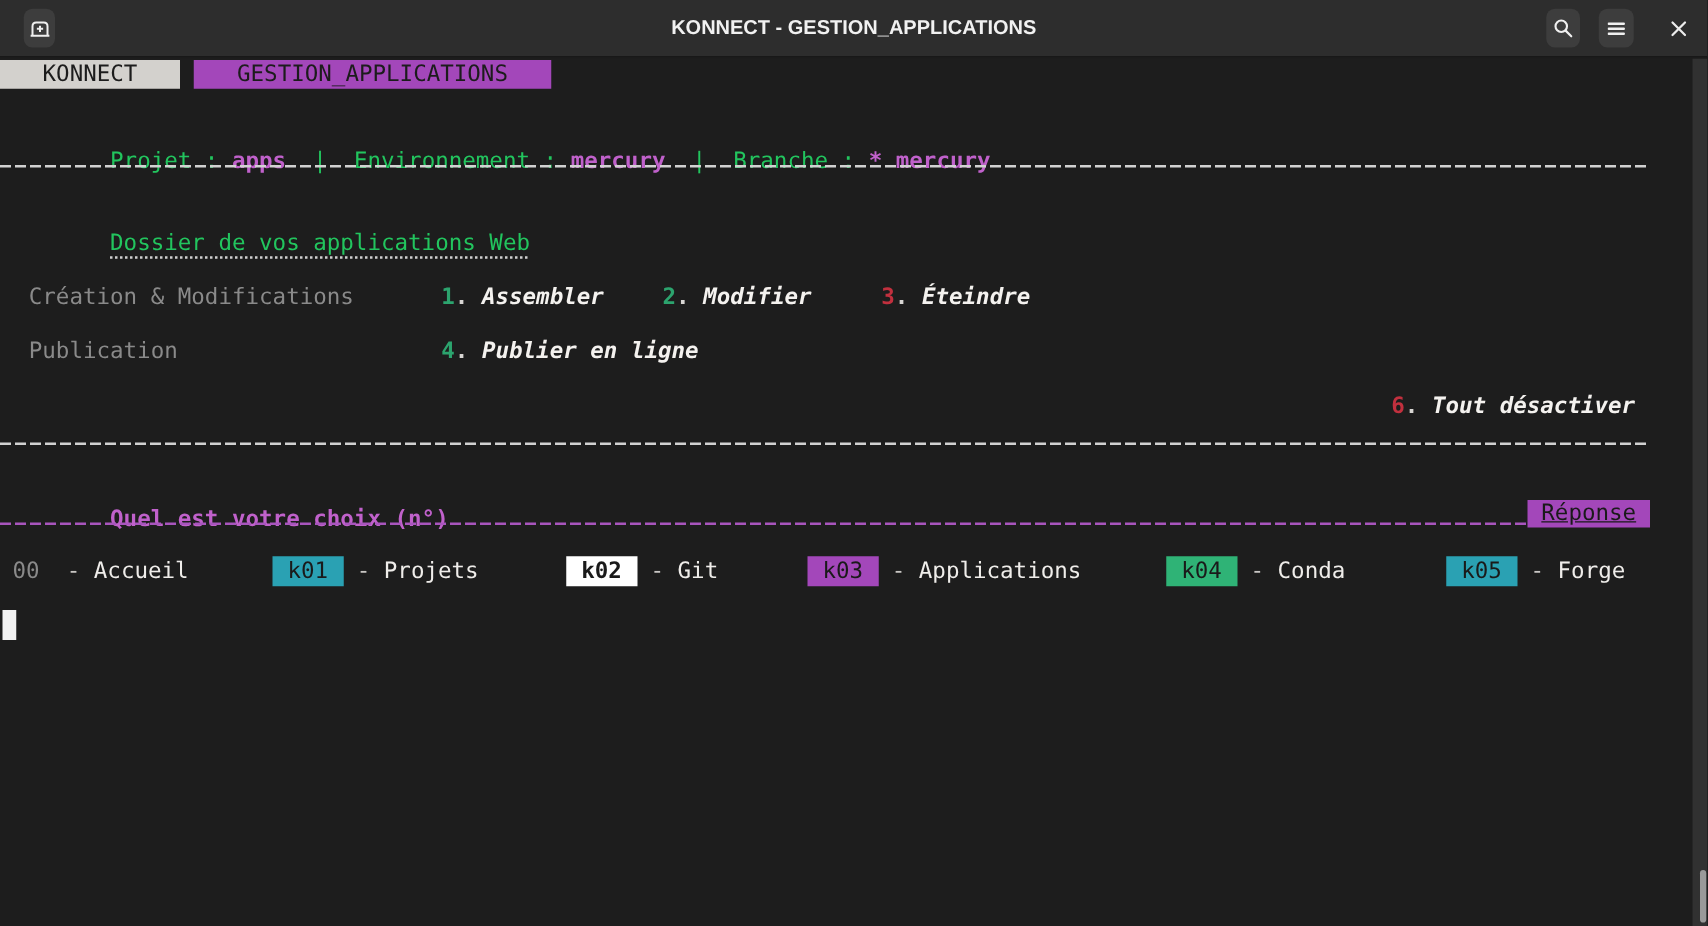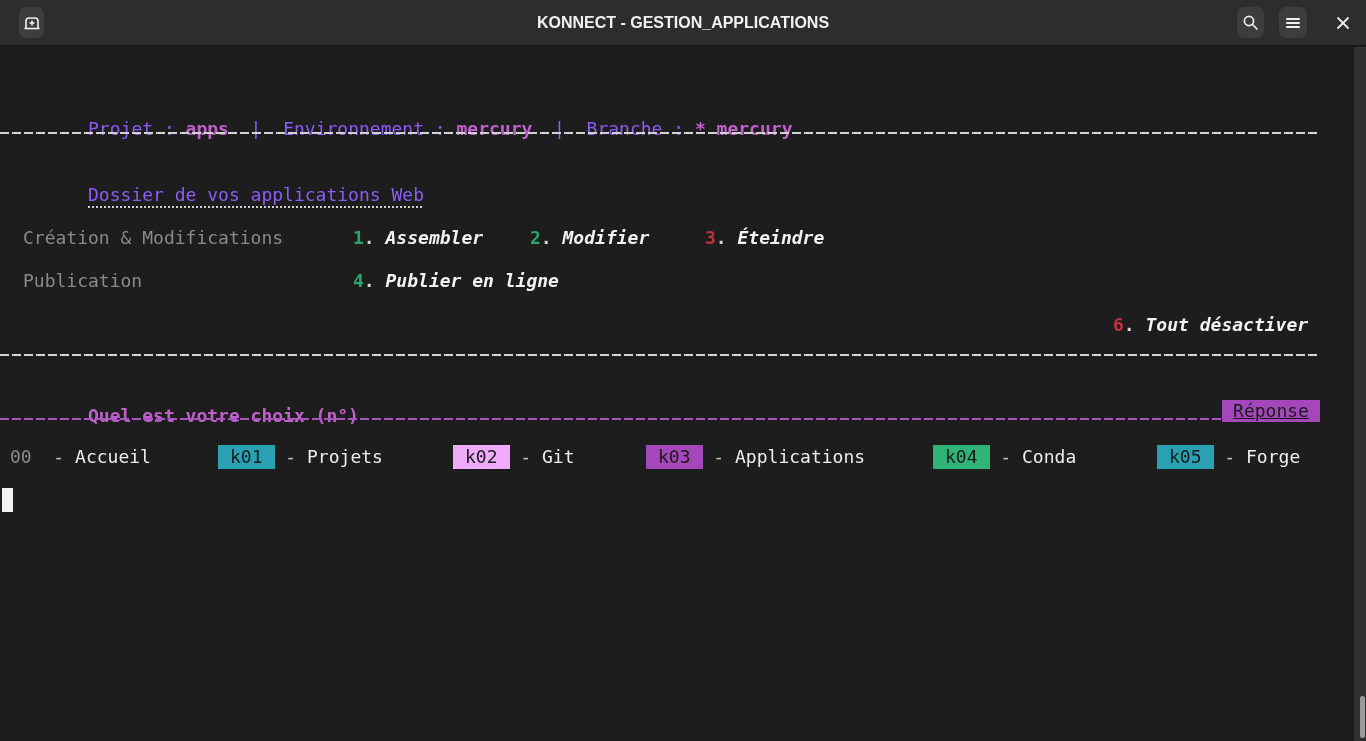--- a/index.html
+++ b/index.html
@@ -39,21 +39,21 @@
          color:#1c1c1c; cursor:pointer; }
   .tab-konnect { left:0; width:144px; background:#d3d1cd; }
   .tab-gestion { left:155px; width:286px; background:#a347ba; }
 
   
   .hsep { position:absolute; left:0; width:1320px; height:2px;
           background:repeating-linear-gradient(90deg,#d2d2d2 0 9px,transparent 9px 12px); }
   .hsep.purple { background:repeating-linear-gradient(90deg,#a855bd 0 9px,transparent 9px 12px); }
 
   
-  .t-white { color:#8b5cf6; }
+  .t-white { color:#22c55e; }
   .t-gray { color:#8a8a8a; }
   .t-purple { color:#c061cb; font-weight:bold; }
 
   .section-title { text-decoration:underline dotted #cfcfcf 2px; text-underline-offset:5px; }
 
   .menu-item { position:absolute; top:0; white-space:pre; cursor:pointer; }
   .menu-item .num { font-weight:bold; }
   .menu-item .dot { color:#d8d6d3; font-weight:bold; }
   .menu-item .name { color:#f4f2ef; font-weight:bold;font-style:italic; }
 
@@ -108,20 +108,24 @@
       </span>
     </button>
   </div>
 
   <div class="terminal">
 
     <div class="scroll-gutter">
       <div class="scroll-thumb"></div>
     </div>
 
+    <div class="line" style="top:1px">
+      <span class="tab tab-konnect" style="background-color: rgb(211, 209, 205);">KONNECT</span>
+      <span class="tab tab-gestion" style="background-color: rgb(163, 71, 186);">GESTION_APPLICATIONS</span>
+    </div>
 
     <div class="line" style="top:46px; left:23px">
       <span class="t-white">Projet : </span><span class="t-purple">apps</span><span class="t-white">  |  </span><span class="t-white">Environnement : </span><span class="t-purple">mercury</span><span class="t-white">  |  </span><span class="t-white">Branche : </span><span class="t-purple">* mercury</span>
     </div>
 
     <div class="hsep" style="top:85px"></div>
 
     <div class="line" style="top:112px; left:23px">
       <span class="t-white section-title">Dossier de vos applications Web</span>
     </div>
@@ -147,21 +151,21 @@
     <div class="line" style="top:333px; left:23px">
       <span class="t-purple">Quel est votre choix (n°)</span>
     </div>
 
     <div class="hsep purple" style="top:371px"></div>
     <div class="answer-badge" style="background-color: rgb(163, 71, 186);">Réponse</div>
 
     <div class="line" style="top:398px">
       <span class="k-item" style="left:10px"><span class="k-key plain" style="color: rgb(138, 138, 138); margin-top: 40px;">00</span><span class="k-sep">  - </span><span class="k-label">Accueil</span></span>
       <span class="k-item" style="left:218px"><span class="k-key badge" style="background-color: rgb(42, 161, 179); color: rgb(26, 26, 26);">k01</span><span class="k-sep"> - </span><span class="k-label">Projets</span></span>
-      <span class="k-item" style="left:453px"><span class="k-key badge" style="background-color: #f0abfc; color: rgb(26, 26, 26);">k02</span><span class="k-sep"> - </span><span class="k-label">Git</span></span>
+      <span class="k-item" style="left:453px"><span class="k-key badge" style="background-color: #ffffff; color: rgb(26, 26, 26); font-weight: bold;">k02</span><span class="k-sep"> - </span><span class="k-label">Git</span></span>
       <span class="k-item" style="left:646px"><span class="k-key badge" style="background-color: rgb(163, 71, 186); color: rgb(26, 26, 26);">k03</span><span class="k-sep"> - </span><span class="k-label">Applications</span></span>
       <span class="k-item" style="left:933px"><span class="k-key badge" style="background-color: rgb(47, 179, 118); color: rgb(26, 26, 26);">k04</span><span class="k-sep"> - </span><span class="k-label">Conda</span></span>
       <span class="k-item" style="left:1157px"><span class="k-key badge" style="background-color: rgb(42, 161, 179); color: rgb(26, 26, 26);">k05</span><span class="k-sep"> - </span><span class="k-label">Forge</span></span>
     </div>
 
     <div class="cursor"></div>
 
   </div>
 </div>
 

